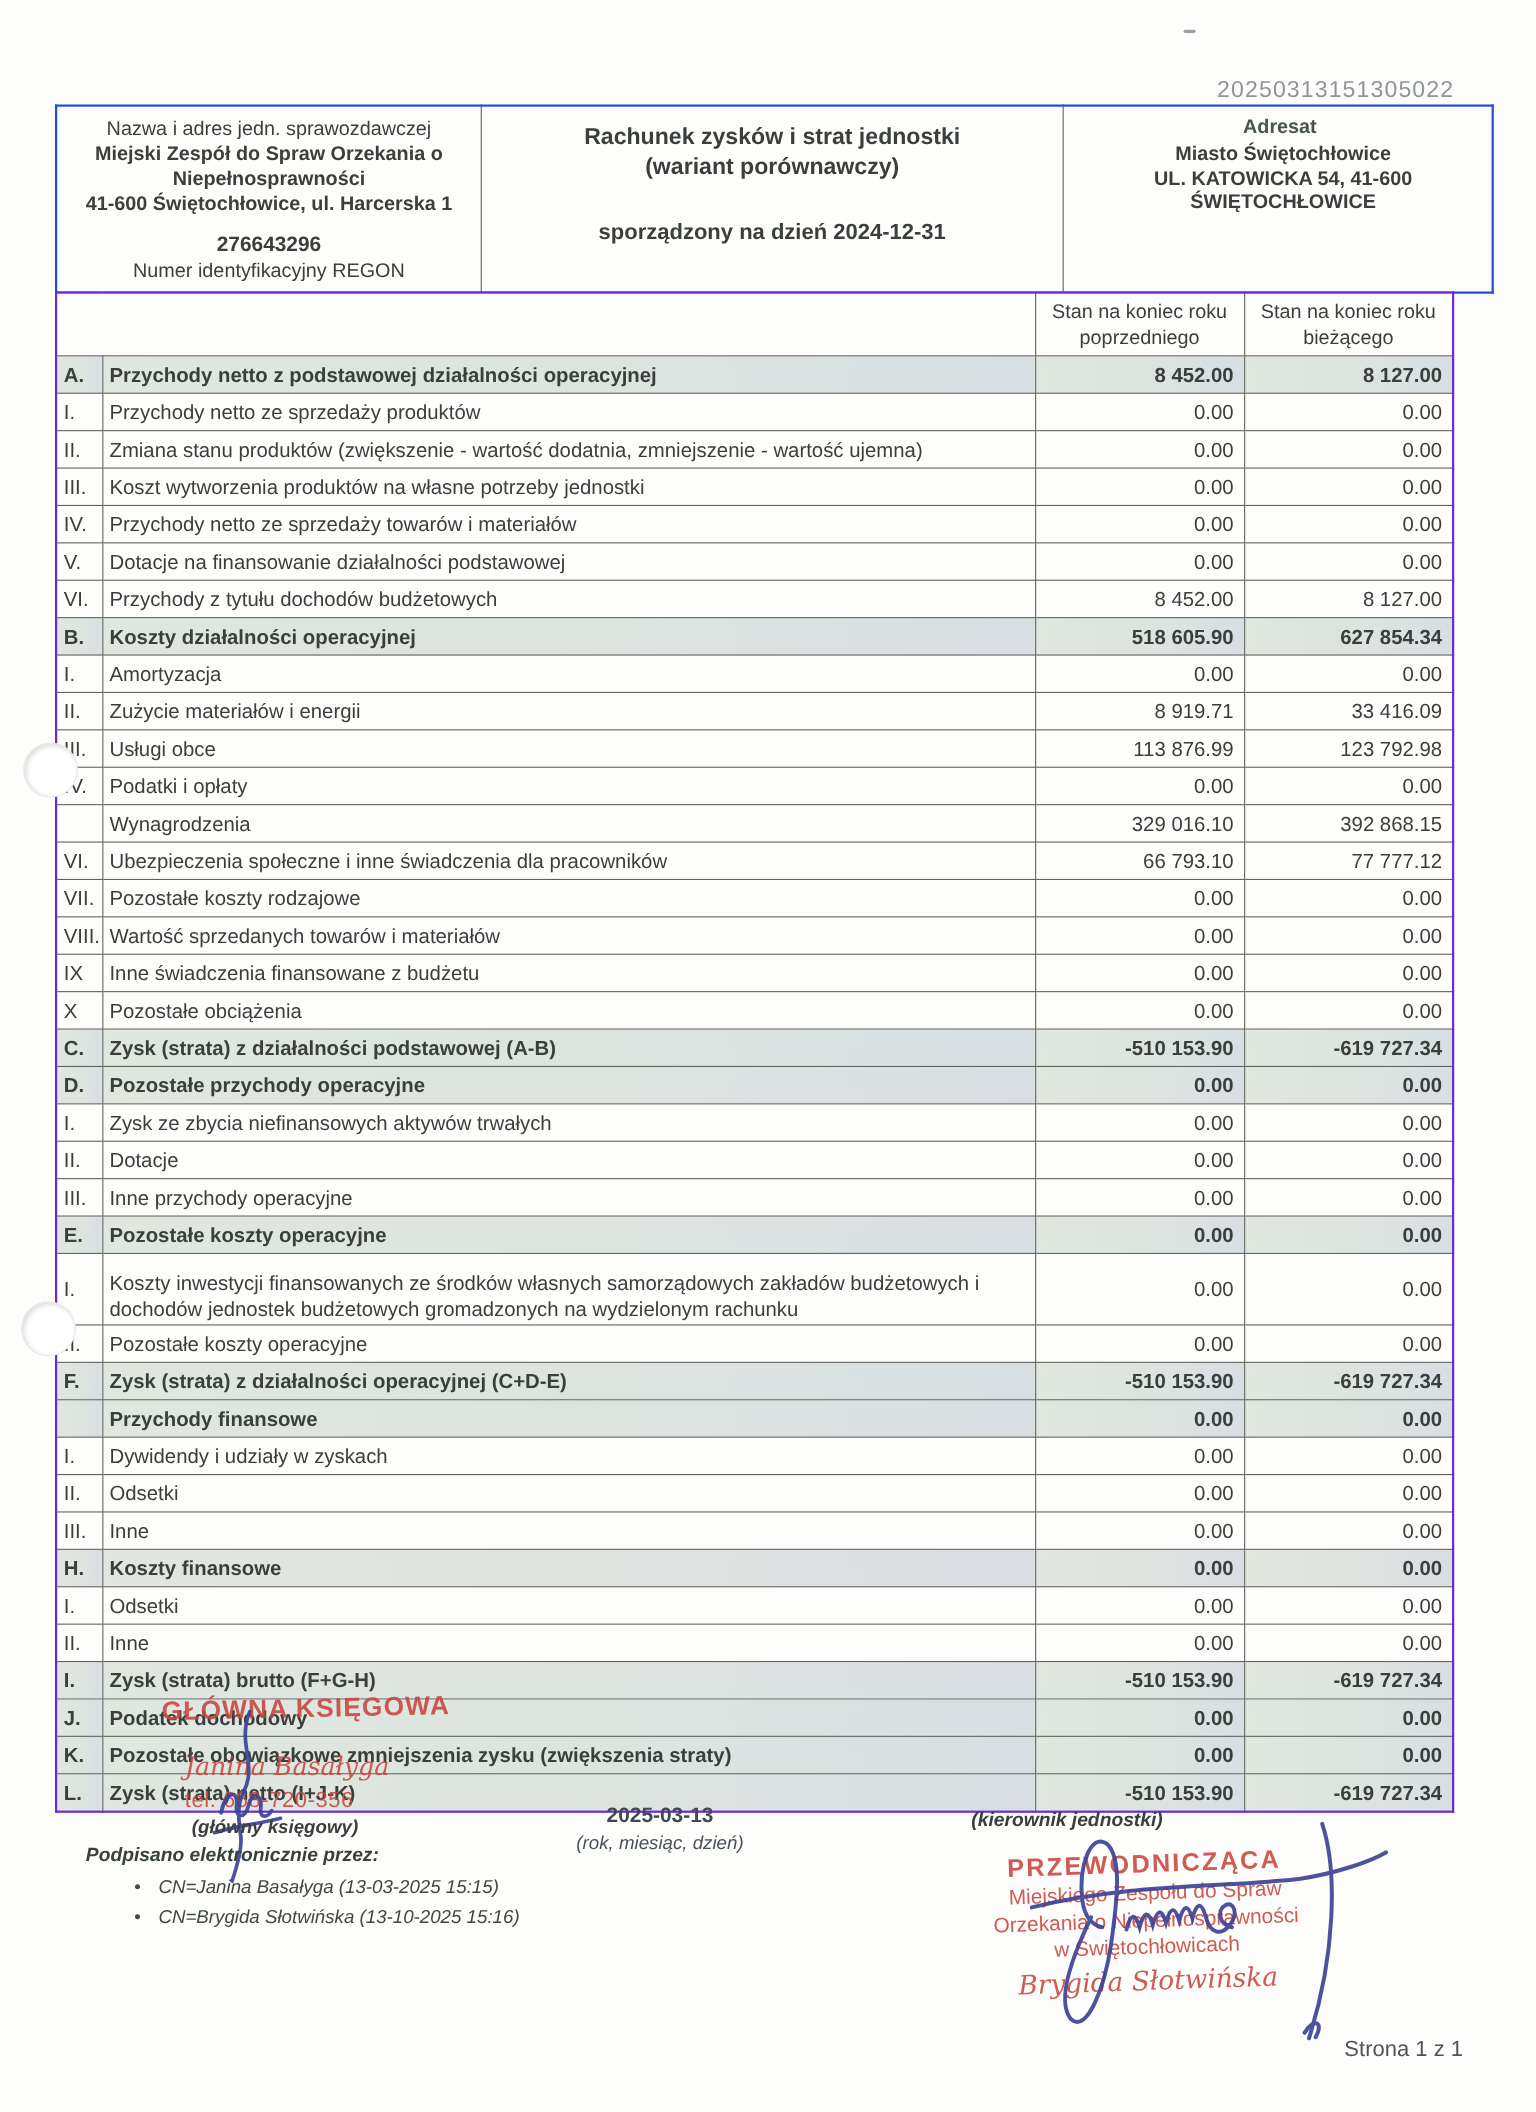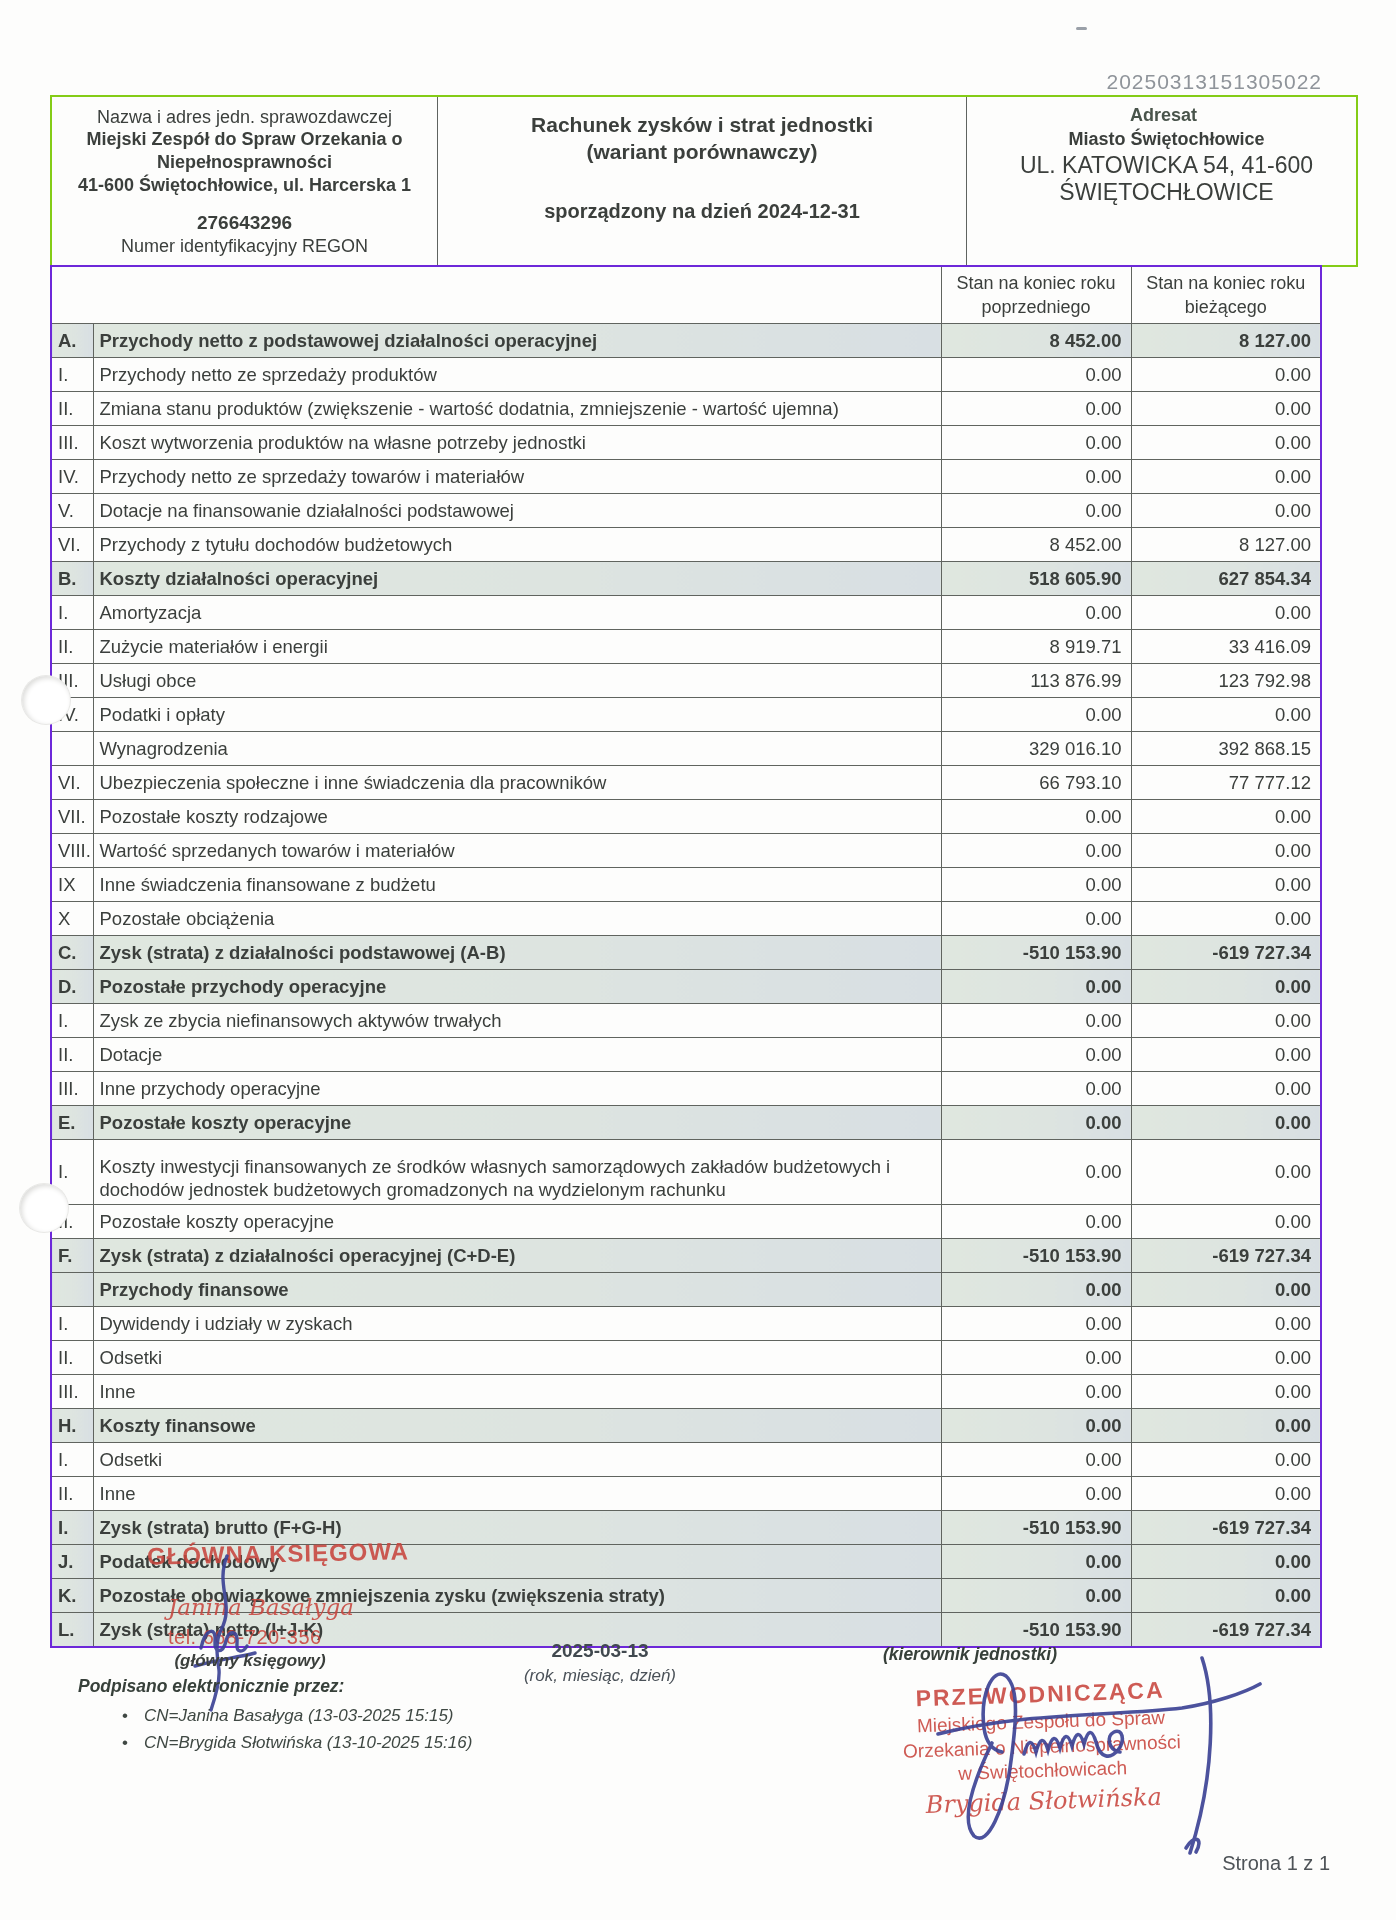--- a/index.html
+++ b/index.html
@@ -18,36 +18,36 @@
   }
   .corner-dash{
     position:absolute; top:27px; left:1076px; width:11px; height:3px;
     background:#9aa0a8; border-radius:2px;
   }
   .content{position:absolute; left:50px; top:95px; width:1272px;}
 
   
   table.hdr{
     width:100%; border-collapse:collapse; table-layout:fixed;
-    border:2px solid #84cc16;
+    border:2px solid #1d4ed8;
   }
   table.hdr td{border:1px solid #5f6360; vertical-align:top; padding:8px 6px;}
   .hdr-left{width:373px; text-align:center;}
   .hdr-center{width:516px; text-align:center;}
   .hdr-right{width:377px; text-align:center;}
   .hdr-caption{font-size:18px; margin-top:2px;}
   .hdr-name{font-size:18px; font-weight:bold; line-height:1.25;}
   .hdr-address{font-size:18px; font-weight:bold; margin-top:2px;}
   .hdr-regon{font-size:19px; font-weight:bold; margin-top:16px;}
   .hdr-regon-cap{font-size:18px; margin-top:2px;}
   .hdr-title{font-size:21px; font-weight:bold; line-height:1.3; margin-top:6px;}
   .hdr-prepared{font-size:20px; font-weight:bold; margin-top:34px;}
   .adresat-cap{font-size:18px; font-weight:bold; color:#49544b; padding-left:4px;}
   .adresat-line1{font-size:18px; font-weight:bold; padding-left:10px; margin-top:3px;}
-  .adresat-line2{font-size:23px; font-weight:normal; padding-left:10px; margin-top:2px;}
+  .adresat-line2{font-size:18px; font-weight:bold; padding-left:10px; margin-top:2px;}
 
   
   table.report{
     width:100%; border-collapse:collapse; table-layout:fixed;
     border:2px solid #6d28d9; margin-top:-2px;
     font-size:18.5px;
   }
   table.report th, table.report td{border:1px solid #60645f;}
   table.report col.c-num{width:42px;}
   table.report col.c-prev{width:190px;}

